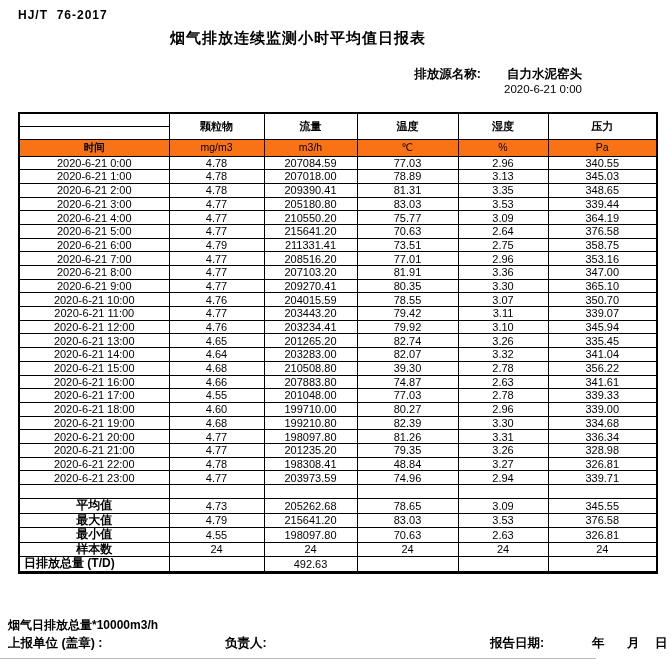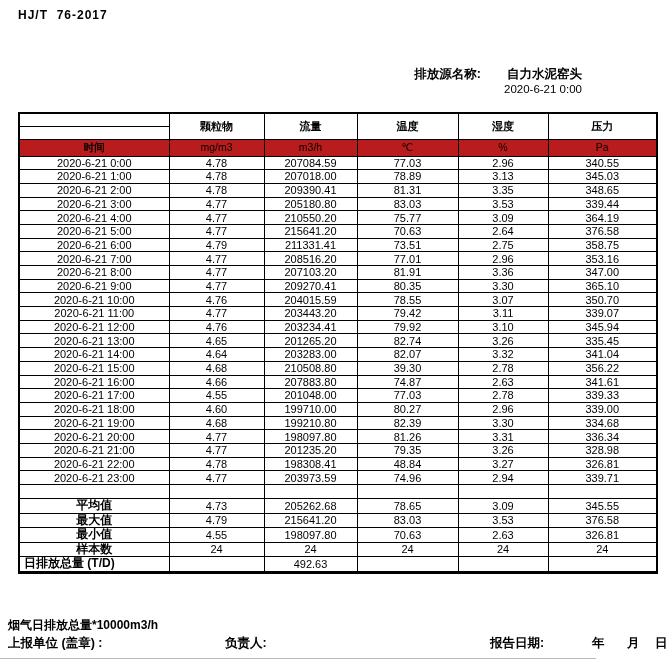--- a/index.html
+++ b/index.html
@@ -33,21 +33,21 @@
     border:2px solid #000;
     border-bottom:3px solid #000;
   }
   table.report td {
     border:1px solid #000; padding:0 2px;
     font-size:11px; text-align:center;
     white-space:nowrap; overflow:hidden; line-height:1.1;
   }
   tr.hdr-blank { height:13px; }
   td.pollutant { font-size:12px; font-weight:bold; }
-  tr.unit-row { height:17px; background:#b91c1c; }
+  tr.unit-row { height:17px; background:#f97316; }
   tr.unit-row td { font-size:10.5px; }
   td.time-head { font-size:12.5px; font-weight:bold; }
   tr.data-row { height:13.7px; }
   tr.blank-row { height:14px; }
   tr.summary-row { height:14.5px;padding-left:36px; }
   tr.summary-row td.label { font-size:12px; font-weight:bold; }
   tr.summary-row.last { height:16px; }
   tr.summary-row.last td.label { text-align:left; padding-left:4px; }
 
   .note {
@@ -66,20 +66,21 @@
   .sig-year     { left:592px; }
   .sig-month    { left:627px; }
   .sig-day      { left:655px; }
 </style>
 </head>
 <body>
 
 <div class="page">
 
   <div class="standard">HJ/T  76-2017</div>
+  <div class="title">烟气排放连续监测小时平均值日报表</div>
 
   <div class="source-row">
     <div class="source">
       <span>排放源名称:</span><span class="source-name">自力水泥窑头</span>
     </div>
     <div class="datetime">2020-6-21  0:00</div>
   </div>
 
   <table class="report">
     <colgroup>

